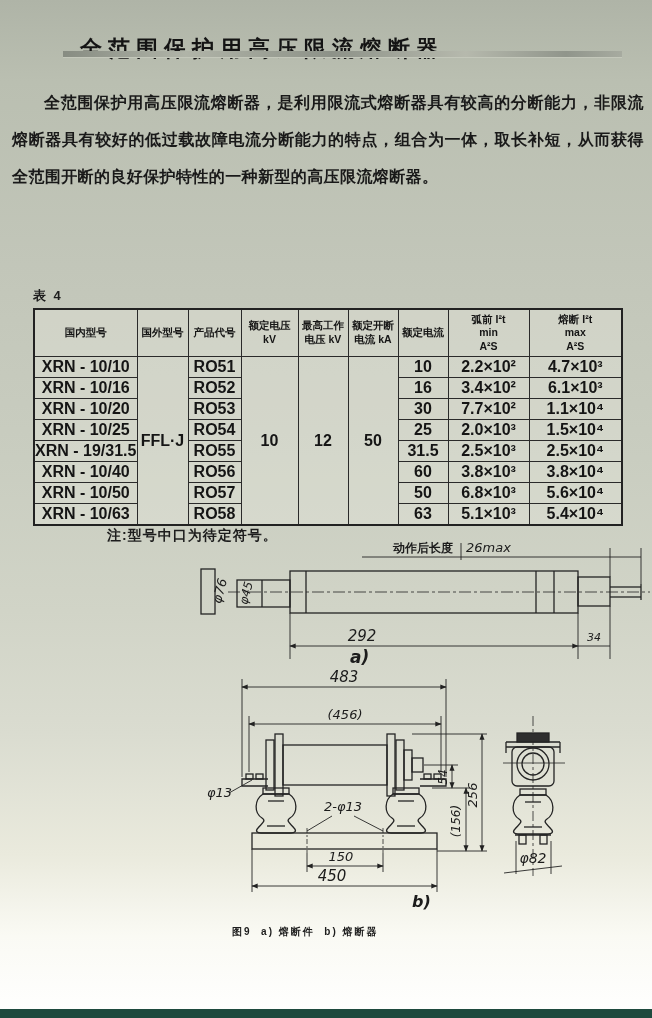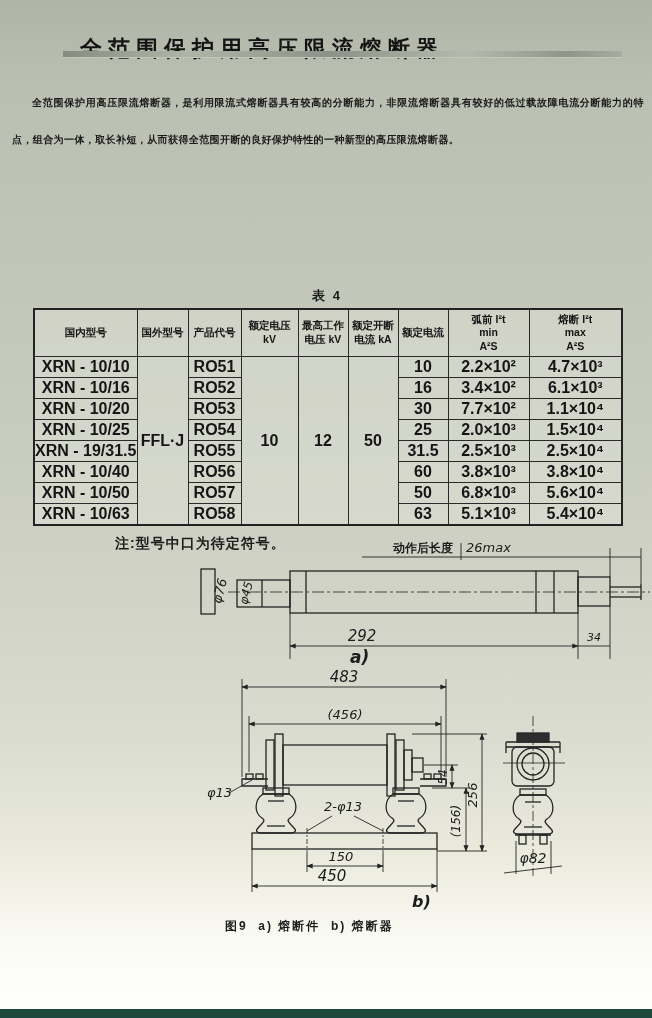--- a/index.html
+++ b/index.html
@@ -15,50 +15,50 @@
     font-size:22px;font-weight:bold;letter-spacing:6px;color:#141414;
     white-space:nowrap;
   }
   .title-rule{
     position:absolute;left:63px;top:51px;width:559px;height:6px;
     background:linear-gradient(90deg,#878c82,#b0b4a8 22%,#8d9288 48%,#b6b9ad 72%,#90958b 90%,#a7aba0);
     box-shadow:0 1px 0 #c4c8bb;
   }
   .para{
     position:absolute;left:12px;top:84px;width:632px;margin:0;
-    font-size:10px;font-weight:600;letter-spacing:0.4px;line-height:37px;
+    font-size:16px;font-weight:600;letter-spacing:0.4px;line-height:37px;
     text-indent:2em;text-align:justify;color:#191919;
   }
   .lead{
     position:absolute;left:24px;top:243px;margin:0;
     font-size:15px;font-weight:600;letter-spacing:1px;color:#191919;white-space:nowrap;
   }
   .tbl-cap{
-    position:absolute;left:33px;top:287px;width:588px;text-align:center;
+    position:absolute;left:33px;top:287px;width:588px;text-align:left;
     font-size:13px;font-weight:600;letter-spacing:2px;
   }
   table.params{
     position:absolute;left:33px;top:308px;width:588px;
     border-collapse:collapse;table-layout:fixed;
     background:rgba(240,240,230,0.30);
   }
   table.params th,table.params td{
     border:1.4px solid #2a2a2a;padding:0;text-align:center;vertical-align:middle;
     font-weight:bold;color:#151515;overflow:hidden;white-space:nowrap;
   }
   table.params{border:2.2px solid #222;}
   table.params thead th{height:46px;font-size:10.5px;line-height:1.3;}
   table.params tbody td{height:20px;font-size:16px;}
   .note{
-    position:absolute;left:103px;top:523px;margin:12px;
+    position:absolute;left:103px;top:523px;margin:4px;
     font-size:14px;font-weight:600;letter-spacing:1px;
   }
   .fig-cap{
-    position:absolute;left:225px;top:918px;margin:0;
-    font-size:12px;font-weight:bold;letter-spacing:2px;white-space:pre;
+    position:absolute;left:225px;top:918px;margin:7px;
+    font-size:10px;font-weight:bold;letter-spacing:2px;white-space:pre;
   }
   svg.fig{position:absolute;left:0;top:538px;width:652px;height:414px;}
   svg.fig text{fill:#1c1c1c;stroke:none;font-family:"DejaVu Sans",sans-serif;}
   .dimtxt{font-style:italic;}
   .scan-edge{position:absolute;left:0;bottom:0;width:652px;height:9px;background:#1e4a3e;}
 </style>
 </head>
 <body>
 
 <div class="page">

